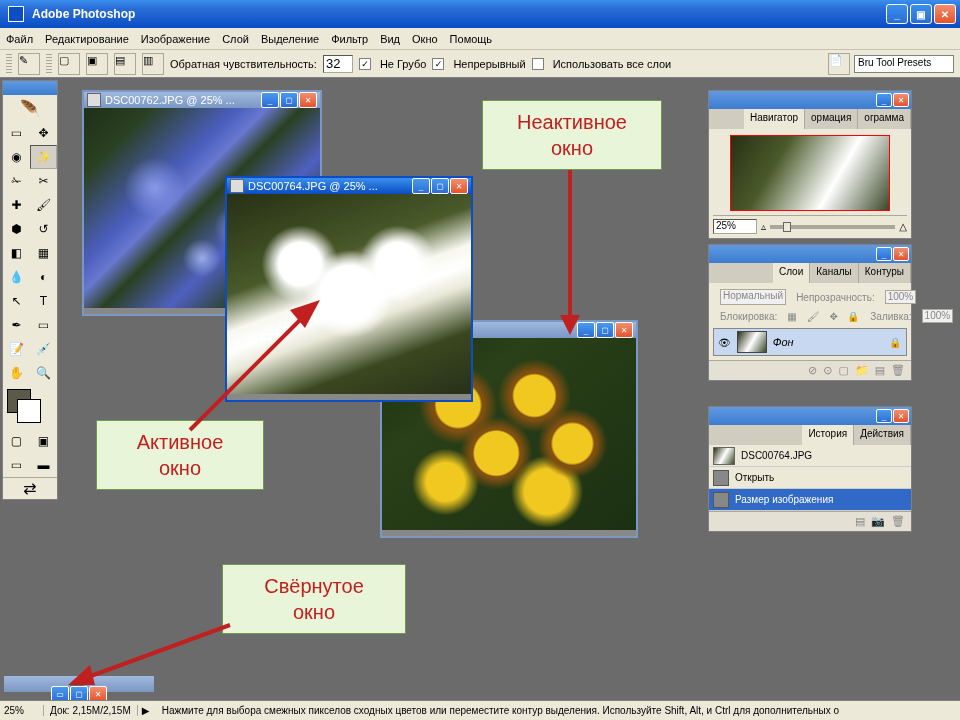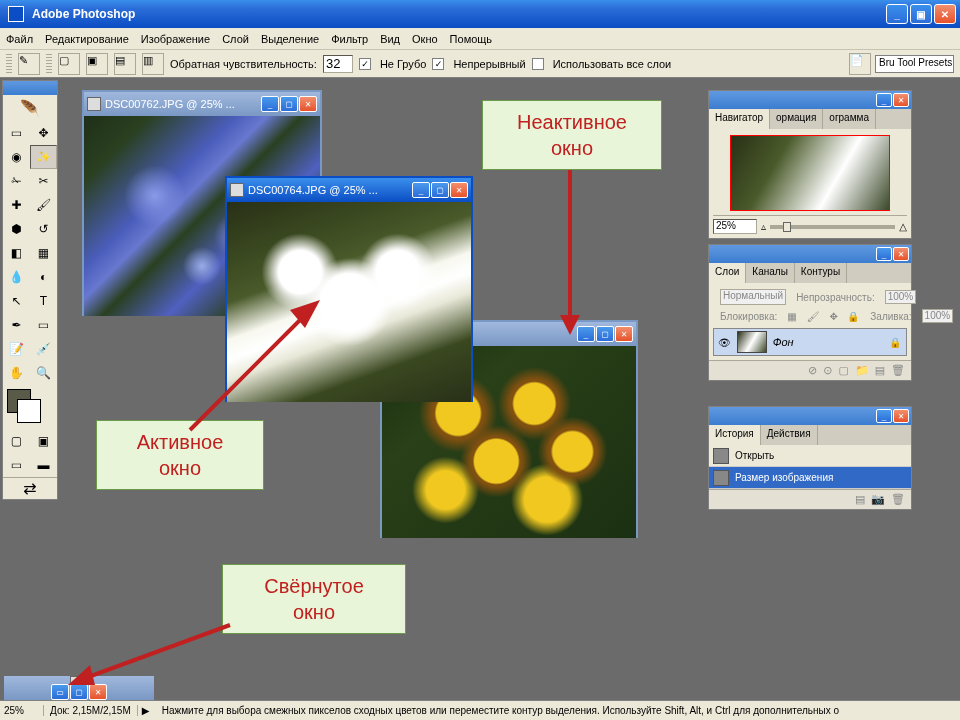--- a/index.html
+++ b/index.html
@@ -19,37 +19,37 @@
 .menubar { height: 22px; background: #ece9d8; display: flex; align-items: center; padding: 8px 6px; font-size: 11px; gap: 12px; border-bottom: 1px solid #c6c3b3; }
 .menu-item { cursor: default; }
 
 
 .optionsbar { height: 28px; background: #ece9d8; display: flex; align-items: center; padding: 0 6px; font-size: 11px; border-bottom: 1px solid #808080; gap: 6px; }
 .ob-icon { width: 22px; height: 22px; background: #ece9d8; border: 1px solid #aca899; display: inline-block; }
 .ob-grip { width: 6px; height: 20px; background: repeating-linear-gradient(#aca899 0 1px,#ece9d8 1px 3px); }
 .ob-field { width: 30px; height: 16px; border: 1px inset #aca899; background: #fff; padding: 8px 2px; font-size: 13px; }
 .cb { width: 12px; height: 12px; border: 1px solid #808080; background: #fff; display: inline-flex; align-items: center; justify-content: center; font-size: 9px; margin-right: 3px; }
 .ob-right { margin-left: auto; display: flex; gap: 4px; align-items: center; }
-.ob-preset { width: 79px; height: 18px; border: 1px solid #808080; background: #fff; font-size: 10px; padding: 1px 3px; overflow: hidden; white-space: nowrap; }
+.ob-preset { width: 100px; height: 18px; border: 1px solid #808080; background: #fff; font-size: 10px; padding: 1px 3px; overflow: hidden; white-space: nowrap; }
 
 
 .toolbox { position: absolute; left: 2px; top: 80px; width: 56px; background: #ece9d8; border: 1px solid #808080; }
 .toolbox-head { height: 14px; background: linear-gradient(#6099e0,#3c7dd0); }
 .tool-grid { display: grid; grid-template-columns: 1fr 1fr; }
 .tool { height: 24px; border: 1px solid #ece9d8; background: #ece9d8; display: flex; align-items: center; justify-content: center; font-size: 12px; }
 .tool.sel { background: #d4d0c8; border: 1px inset #aca899; }
 .swatch-area { padding: 4px; }
 .swatch-fg { width: 24px; height: 24px; background: #5a5a48; border: 1px solid #000; position: relative; }
 .swatch-bg { width: 24px; height: 24px; background: #fff; border: 1px solid #000; position: absolute; margin: -14px 0 0 10px; }
 .tool-bottom { display: grid; grid-template-columns: 1fr 1fr; }
 
 
 .docwin { position: absolute; border: 2px solid #0a4dc4; background: #888; }
 .docwin.inactive { border-color: #7a98c4; }
-.doc-title { height: 24px; background: linear-gradient(#3a8fec,#0a4dc4); display: flex; align-items: center; padding: 0 3px; color: #fff; font-size: 11px; }
+.doc-title { height: 16px; background: linear-gradient(#3a8fec,#0a4dc4); display: flex; align-items: center; padding: 8px 3px; color: #fff; font-size: 11px; }
 .docwin.inactive .doc-title { background: linear-gradient(#a0b8dd,#7a98c4); }
 .doc-icon { width: 14px; height: 14px; background: #ddd; border: 1px solid #666; margin-right: 4px; }
 .doc-title-text { flex: 1; overflow: hidden; white-space: nowrap; }
 .doc-btns { display: flex; gap: 1px; }
 .doc-btn { width: 18px; height: 16px; border: 1px solid #fff; border-radius: 2px; font-size: 8px; display: flex; align-items: center; justify-content: center; color: #fff; }
 .doc-btn.min, .doc-btn.max { background: linear-gradient(#4a9aec,#2b6dd8); }
 .doc-btn.close { background: linear-gradient(#f28f6e,#e6532b); }
 .doc-img { width: 100%; height: calc(100% - 22px); }
 
 
@@ -59,21 +59,21 @@
 
 .statusbar { position: absolute; bottom: 0; left: 0; right: 0; height: 20px; background: #ece9d8; border-top: 1px solid #808080; display: flex; align-items: center; font-size: 10px; }
 .sb-zoom { width: 44px; border-right: 1px solid #aca899; padding: 0 4px; }
 .sb-doc { padding: 0 6px; border-right: 1px solid #aca899; }
 .sb-play { width: 12px; margin: 0 4px; }
 .sb-hint { flex: 1; padding: 0 4px; overflow: hidden; white-space: nowrap; }
 .panel { background: #ece9d8; border: 1px solid #808080; margin-bottom: 10px; }
 .panel-head { height: 18px; background: linear-gradient(#6099e0,#3c7dd0); display: flex; justify-content: end; align-items: center; gap: 1px; padding-right: 2px; }
 .panel-head .pbtn { width: 16px; height: 14px; border: 1px solid #fff; border-radius: 2px; font-size: 8px; color: #fff; display: flex; align-items: center; justify-content: center; background: linear-gradient(#4a9aec,#2b6dd8); }
 .panel-head .pbtn.close { background: linear-gradient(#f28f6e,#e6532b); }
-.panel-tabs { height: 20px; background: #d0ccc0; display: flex; font-size: 10px; }
+.panel-tabs { height: 20px; background: #d0ccc0; display: flex; font-size: 10px; justify-content: flex-end; }
 .ptab { padding: 3px 6px; background: #d0ccc0; border-right: 1px solid #aca899; }
 .ptab.active { background: #ece9d8; }
 .panel-body { padding: 4px; font-size: 10px; }
 .nav-preview { width: 160px; height: 76px; border: 1px solid #f00; margin: 2px auto 4px; background: linear-gradient(120deg,#283016 0%, #4a5a2a 30%, #fff 65%, #3a4828 100%); }
 .nav-bottom { display: flex; align-items: center; gap: 4px; border-top: 1px solid #aca899; padding-top: 3px; }
 .nav-zoom { width: 44px; height: 15px; border: 1px inset #aca899; background: #fff; padding: 0 2px; }
 .nav-slider { flex: 1; height: 4px; background: #aca899; position: relative; }
 .nav-thumb { position: absolute; left: 10%; top: -3px; width: 8px; height: 10px; background: #ece9d8; border: 1px solid #666; }
 .layers-row { display: flex; align-items: center; gap: 10px; padding: 2px 7px; color: #888; }
 .lselect { width: 90px; height: 16px; border: 1px solid #aca899; background: #f0f0f0; padding: 0 2px; }
@@ -309,20 +309,24 @@
 <div class="panel" style="position:absolute;right:48px;top:406px;width:204px">
   <div class="panel-head">
     <div class="pbtn">_</div>
     <div class="pbtn close">✕</div>
   </div>
   <div class="panel-tabs">
     <div class="ptab active">История</div>
     <div class="ptab">Действия</div>
   </div>
   <div class="panel-body" style="padding:0">
+    <div class="hist-item snap">
+      <div class="hist-thumb"></div>
+      <span>DSC00764.JPG</span>
+    </div>
     <div class="hist-item">
       <div class="hist-icon"></div>
       <span>Открыть</span>
     </div>
     <div class="hist-item sel">
       <div class="hist-icon"></div>
       <span>Размер изображения</span>
     </div>
   </div>
   <div class="panel-foot">

